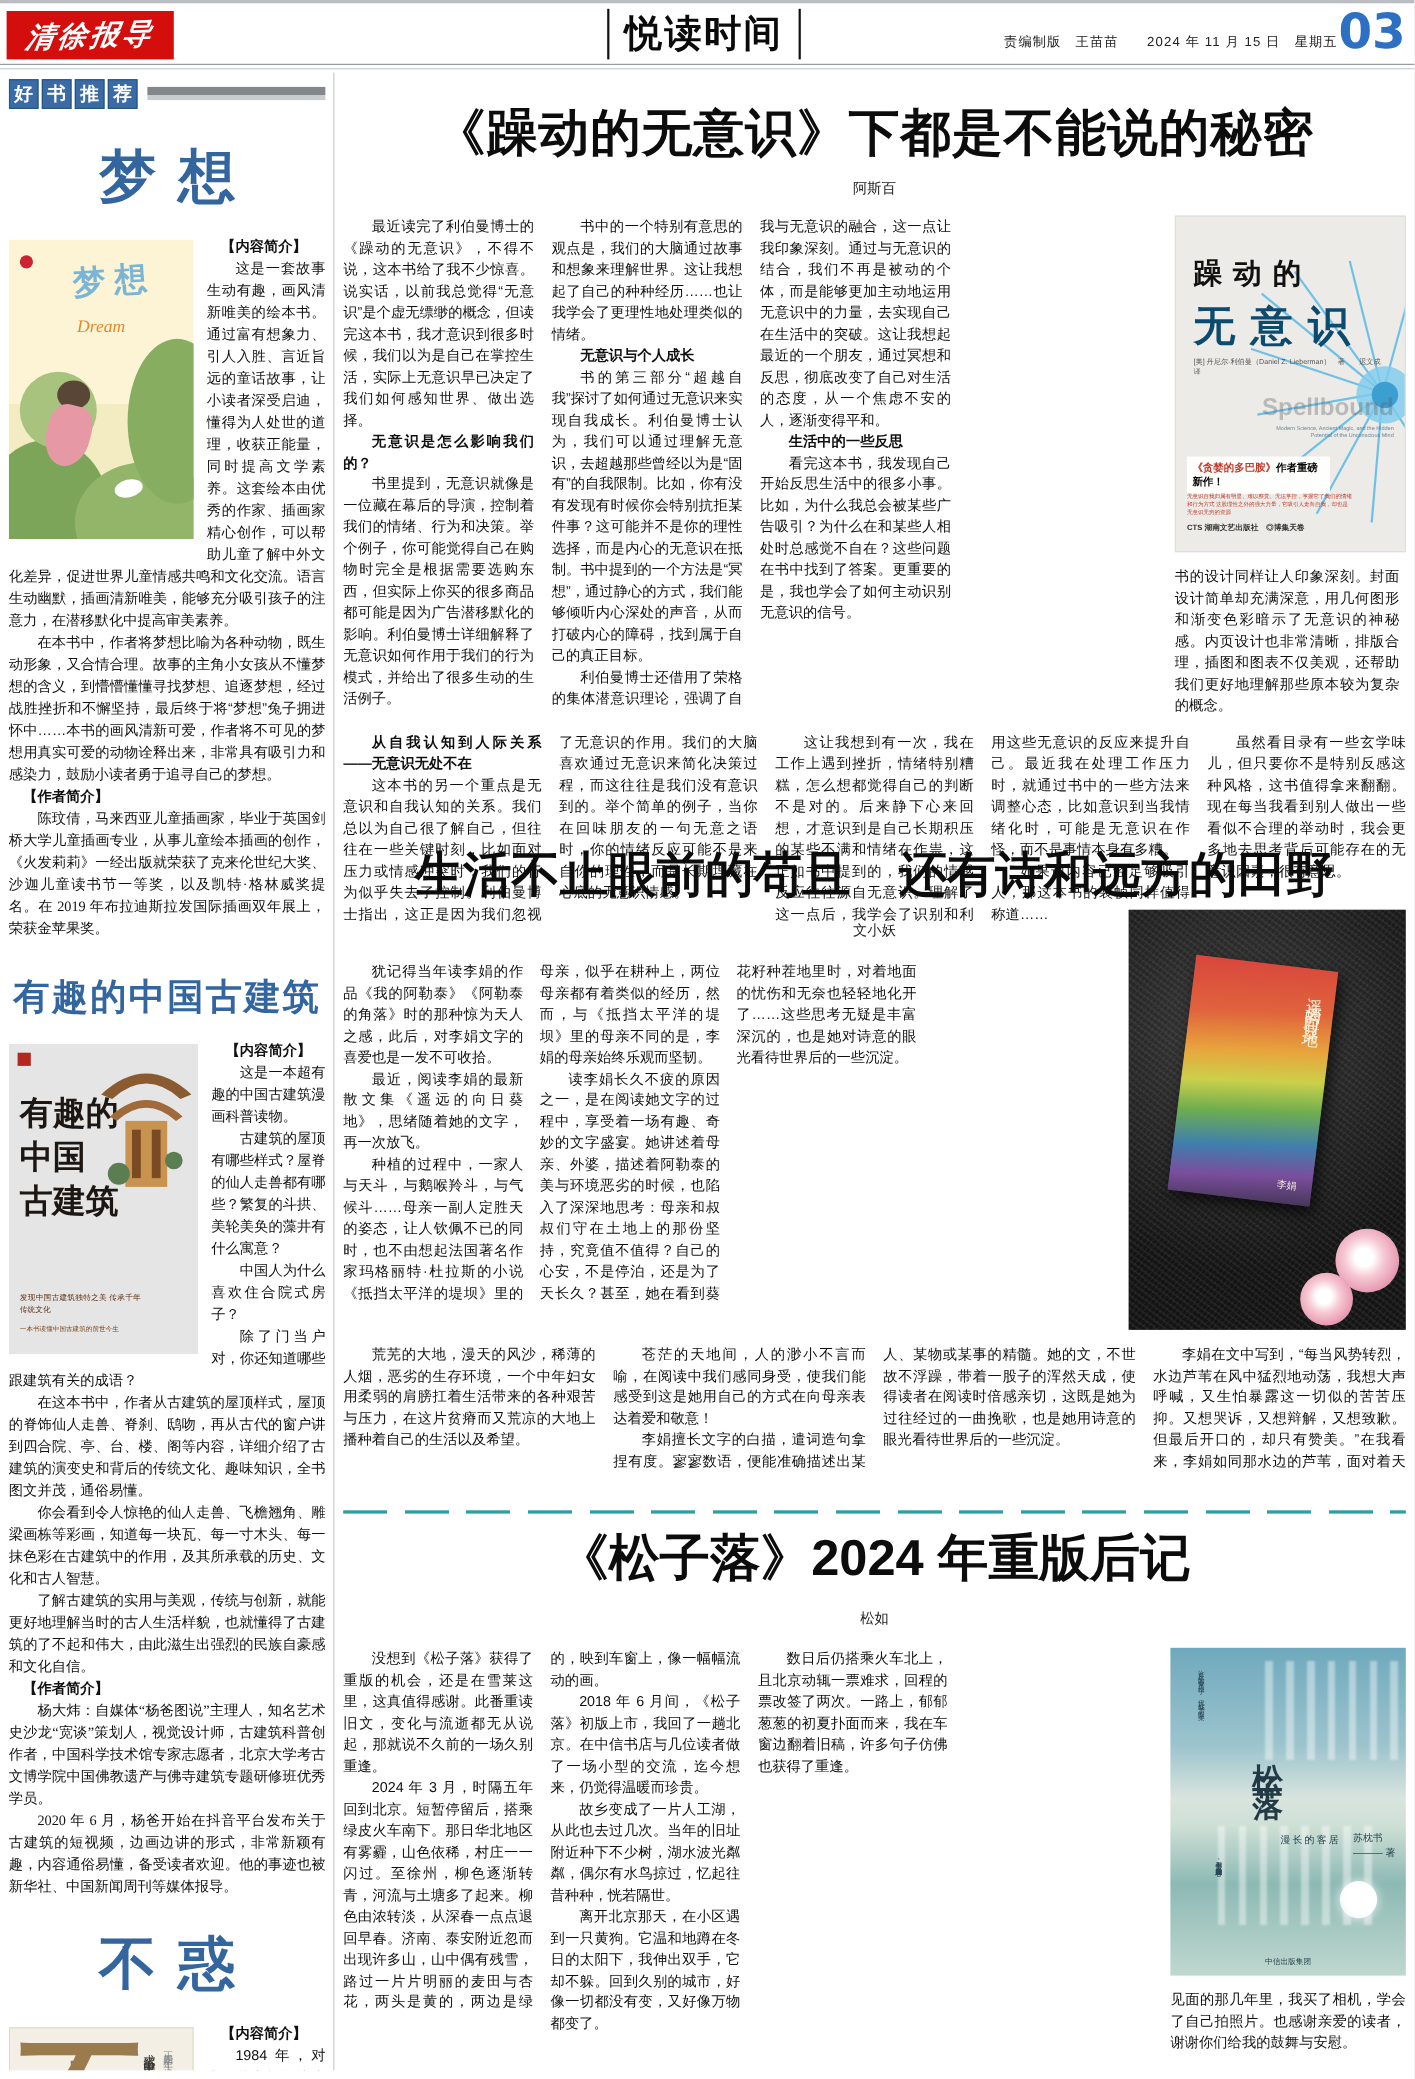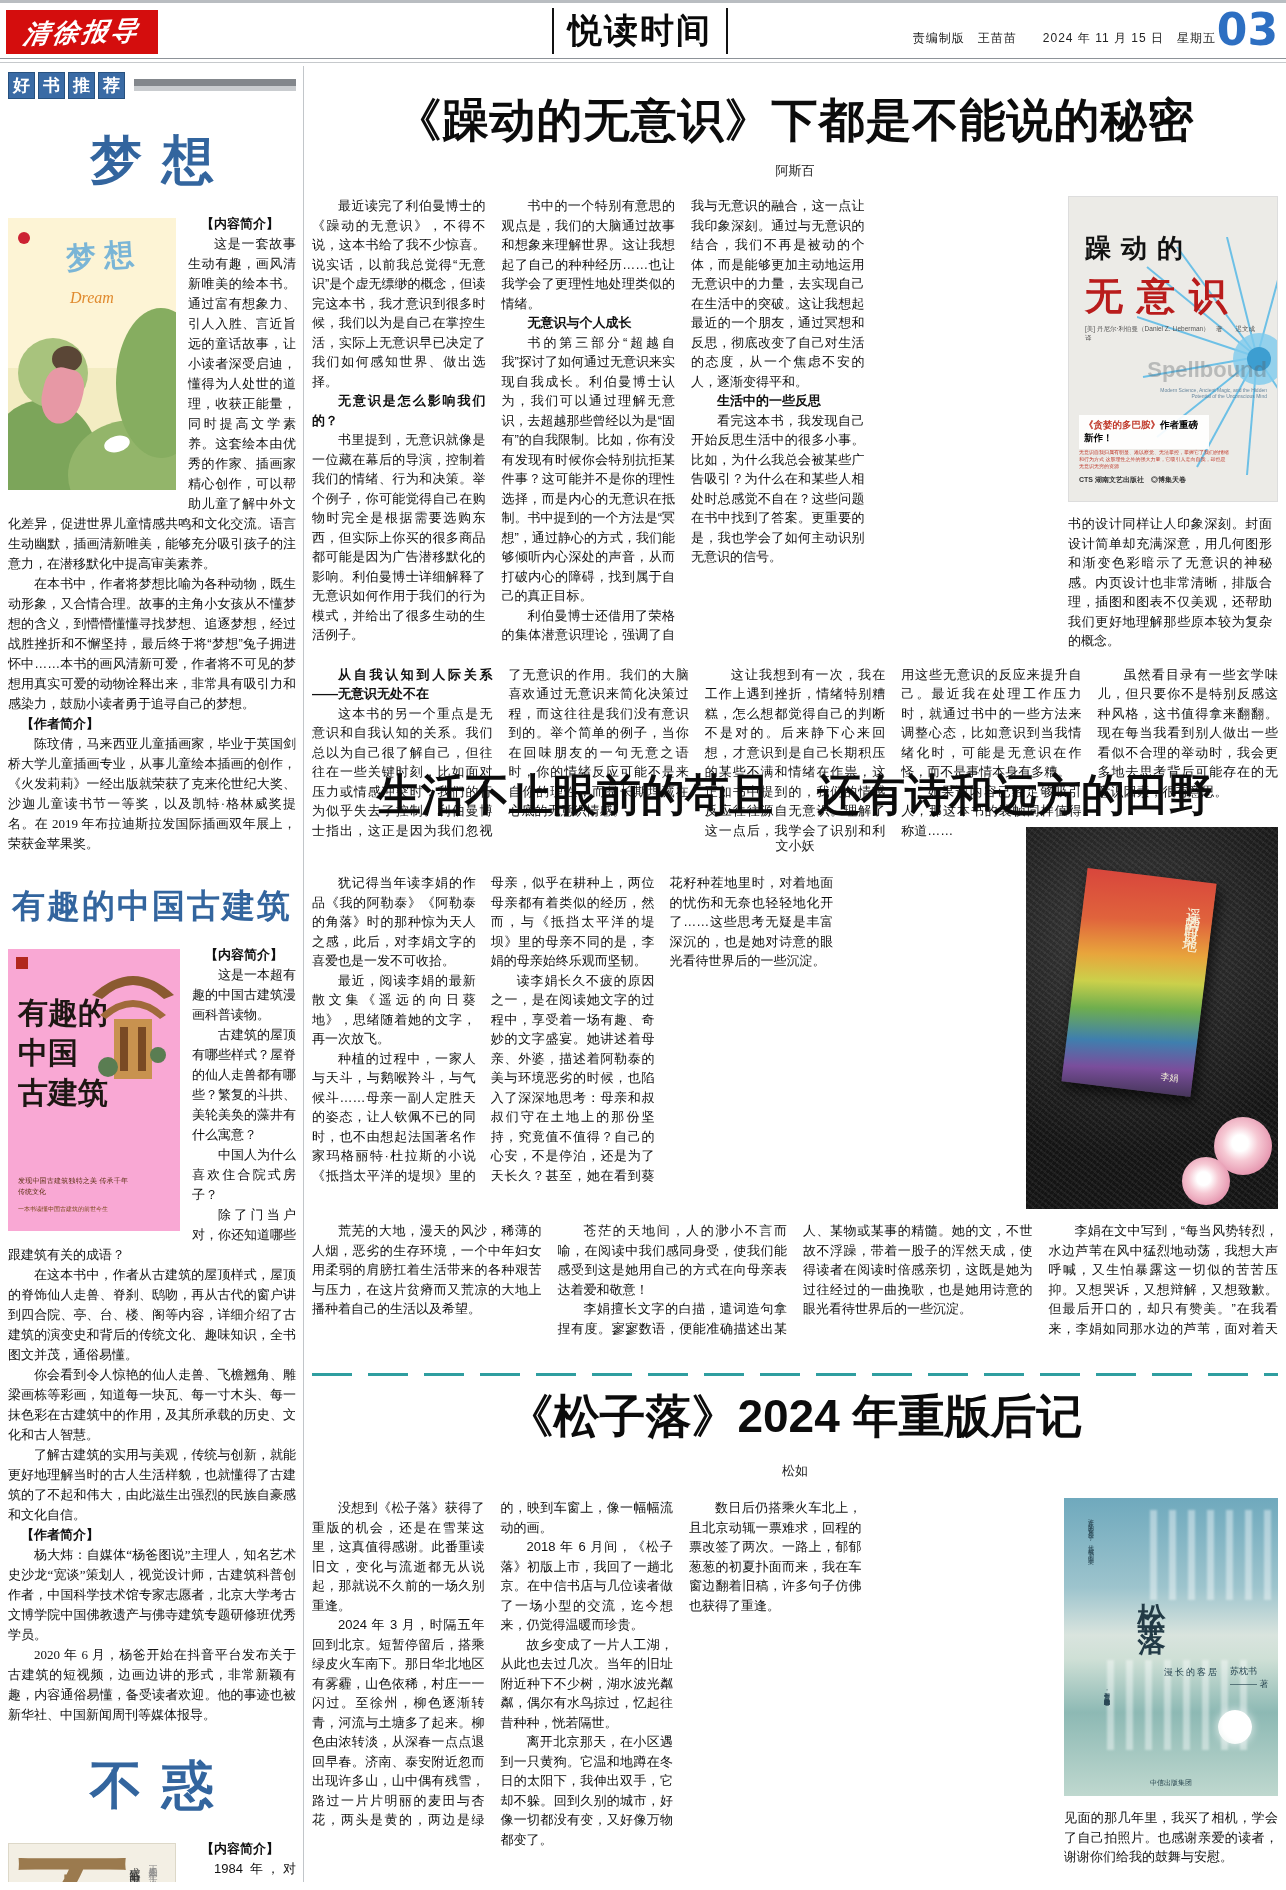--- a/index.html
+++ b/index.html
@@ -48,21 +48,21 @@
                   letter-spacing:8px; transform:rotate(-4deg); }
   .cov-dream .e { position:absolute; top:70px; left:62px; font-size:16px; font-style:italic; color:#e08a2e;
                   font-family:"Liberation Serif", serif; }
   .cov-dream .girl-dress { position:absolute; left:34px; top:150px; width:40px; height:56px; background:#e798a5;
                   border-radius:40% 40% 55% 55%; transform:rotate(14deg); }
   .cov-dream .girl-hair { position:absolute; left:44px; top:128px; width:30px; height:26px; background:#5a4636; border-radius:50%; }
   .cov-dream .bug { position:absolute; left:10px; top:14px; width:12px; height:12px; background:#c23; border-radius:50%; }
   .cov-dream .rabbit { position:absolute; left:96px; top:218px; width:26px; height:16px; background:#fff; border-radius:50%; transform:rotate(-14deg); }
 
   
-  .cov-gjz { width:172px; height:282px; background:#f9a8d4; }
+  .cov-gjz { width:172px; height:282px; background:#e5e5e5; }
   .cov-gjz .t { position:absolute; left:10px; top:44px; font-size:30px; line-height:40px; font-weight:900;
                 color:#1d1713; font-family:"Liberation Serif", serif; }
   .cov-gjz .seal { position:absolute; left:8px; top:8px; width:12px; height:12px; background:#b2281e; }
   .cov-gjz .small { position:absolute; left:10px; bottom:34px; font-size:7px; line-height:11px; color:#5a2f10; width:110px; }
   .cov-gjz .tiny { position:absolute; left:10px; bottom:12px; font-size:6px; color:#7c4a1e; width:150px; }
   .cov-gjz svg { position:absolute; right:4px; top:6px; }
 
   
   .cov-bh { width:168px; height:300px; background:#f3efe4; border:1px solid #ddd8c8; }
   .cov-bh .c1 { position:absolute; left:6px; top:6px; font-size:120px; font-weight:900; color:#9b7a4e;
@@ -83,21 +83,21 @@
 
   
   .a1 { position:absolute; left:0; top:24px; width:966px; }
   .a1 .headline { font-size:46px; letter-spacing:1px; }
   .a1-row { display:flex; margin-top:16px; }
   .a1-cols { width:742px; height:452px; column-count:4; column-gap:16px; overflow:hidden; }
   .a1-side { width:204px; margin-left:14px; }
   .cov-zd { position:relative; width:210px; height:306px; background:#ecebe7; overflow:hidden; border:1px solid #ddd; }
   .cov-zd svg { position:absolute; right:-20px; top:40px; }
   .cov-zd .t1 { position:absolute; left:16px; top:34px; font-size:26px; font-weight:900; letter-spacing:10px; color:#111; }
-  .cov-zd .t2 { position:absolute; left:16px; top:74px; font-size:38px; font-weight:900; letter-spacing:14px; color:#b91c1c; }
+  .cov-zd .t2 { position:absolute; left:16px; top:74px; font-size:38px; font-weight:900; letter-spacing:14px; color:#0c4a6e; }
   .cov-zd .auth { position:absolute; left:16px; top:128px; font-size:6.5px; color:#555; width:180px; }
   .cov-zd .sp { position:absolute; right:10px; top:160px; font-size:22px; font-weight:900; color:rgba(90,95,100,.35); }
   .cov-zd .spsub { position:absolute; right:10px; top:190px; font-size:5px; color:rgba(70,110,140,.8); width:120px; text-align:right; }
   .cov-zd .banner { position:absolute; left:10px; top:218px; width:130px; background:rgba(255,255,255,.92);
                     padding:4px 5px; font-size:9.5px; font-weight:bold; }
   .cov-zd .banner .red { color:#c0392b; }
   .cov-zd .blurb { position:absolute; left:10px; top:252px; width:150px; font-size:5px; color:#c0392b; line-height:7px; }
   .cov-zd .pub { position:absolute; left:10px; top:278px; font-size:7px; color:#333; font-weight:bold; }
   .a1-caption { margin-top:12px; }
   .a1-cols2 { width:966px; height:190px; column-count:5; column-gap:16px; overflow:hidden; margin-top:14px; }

